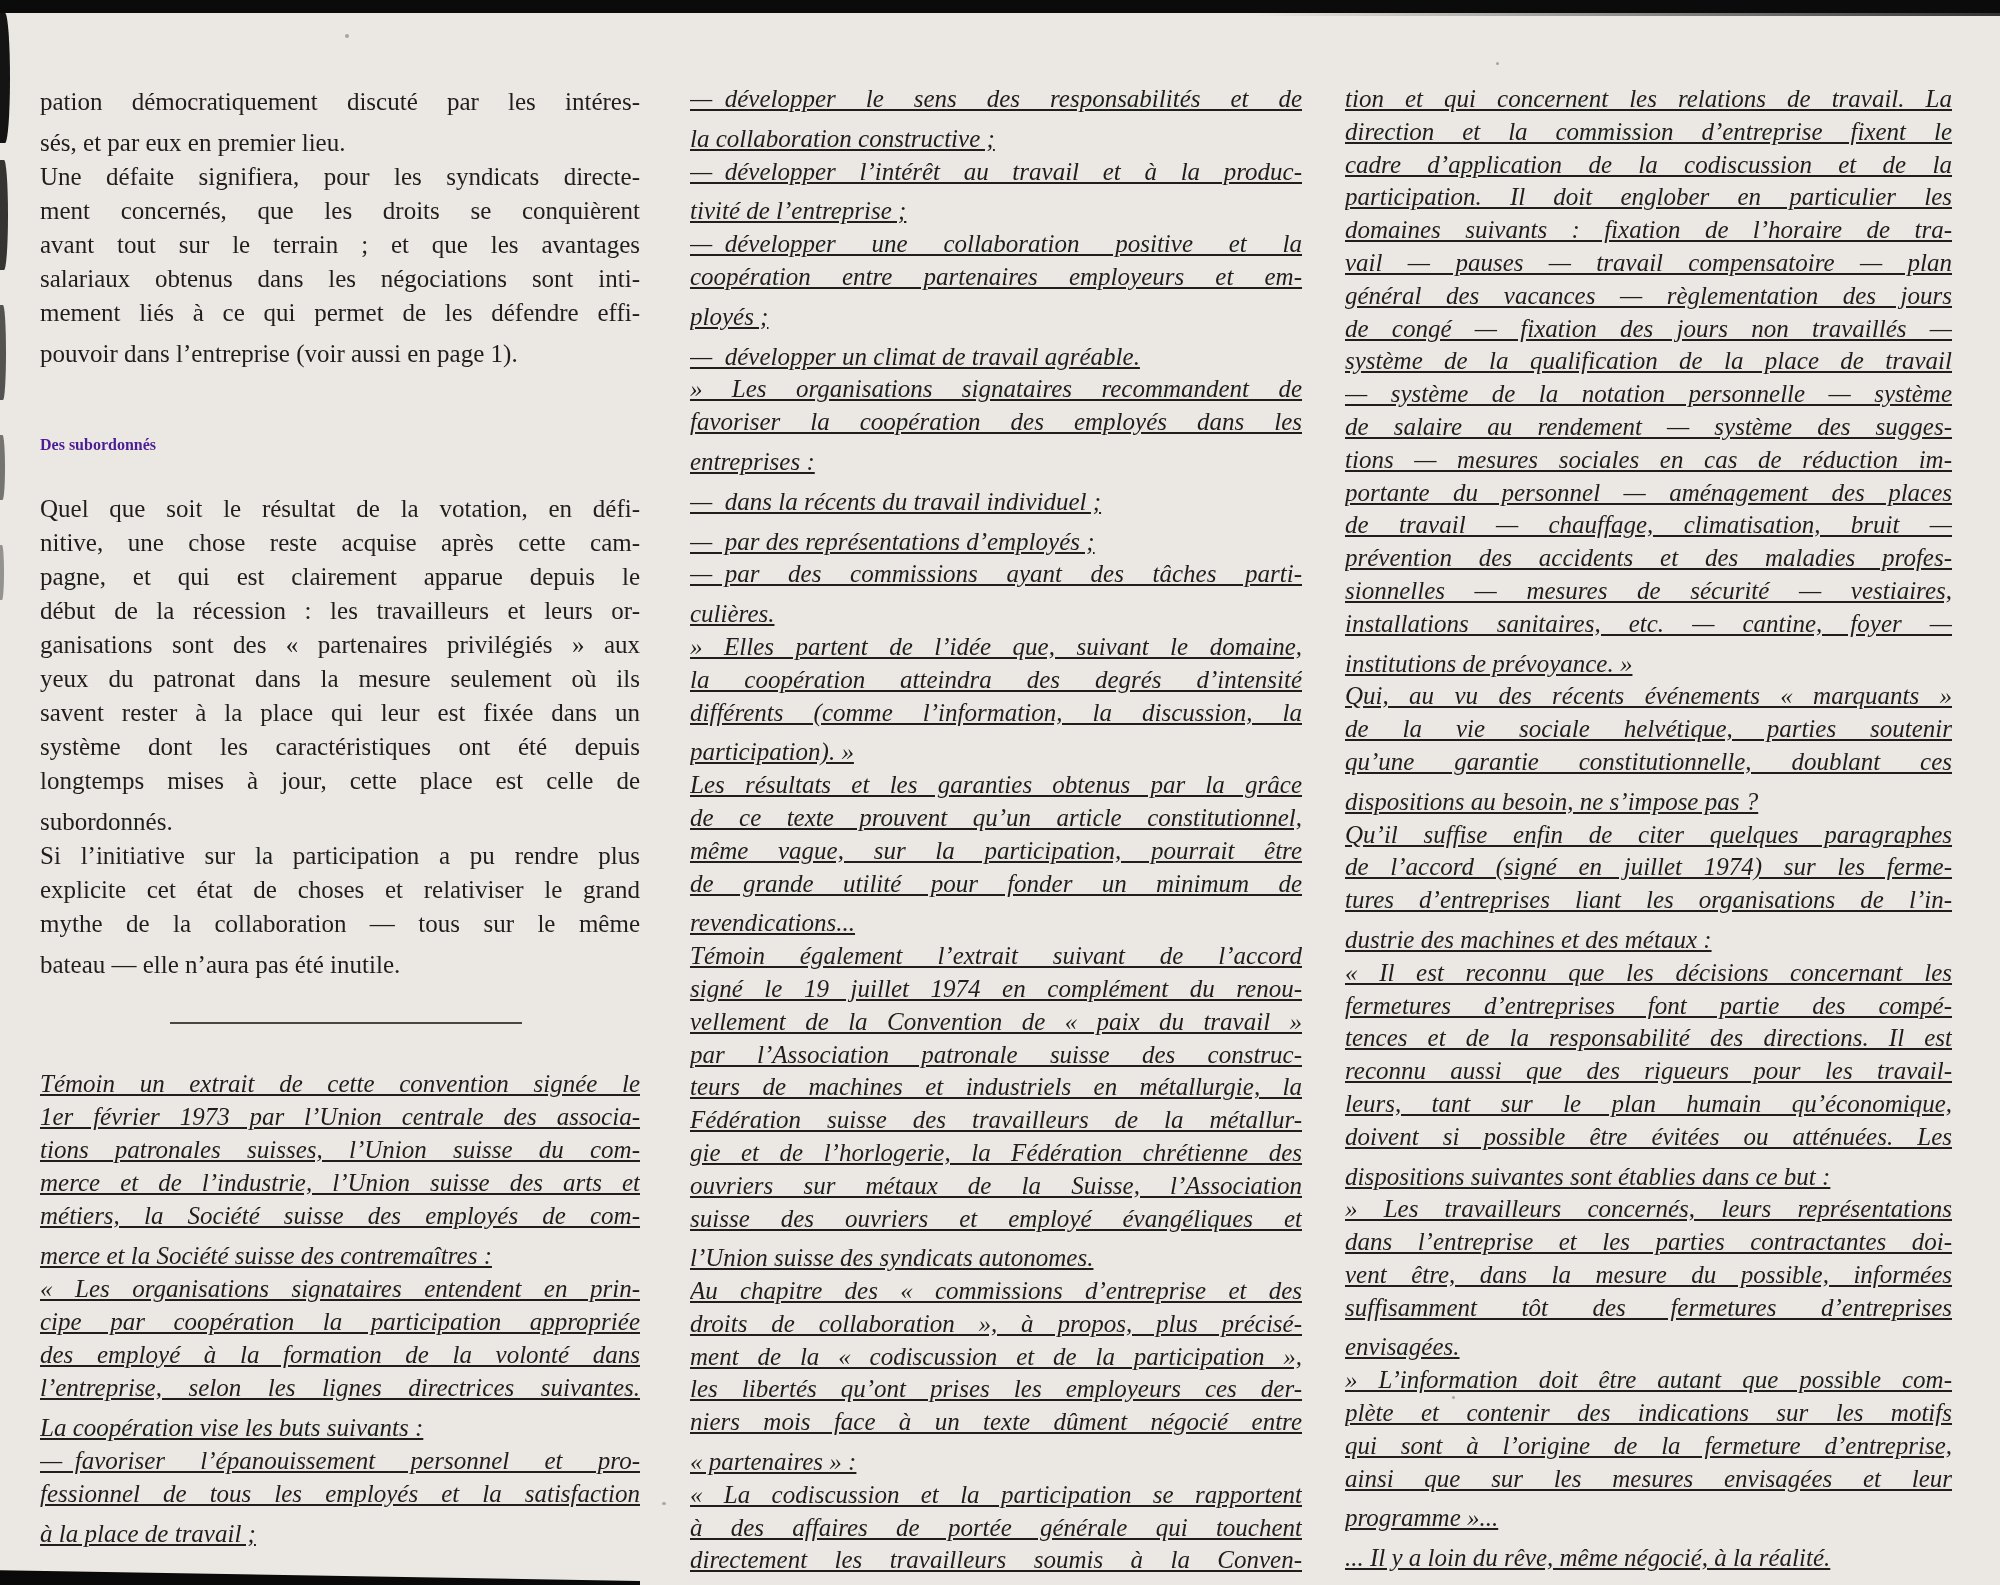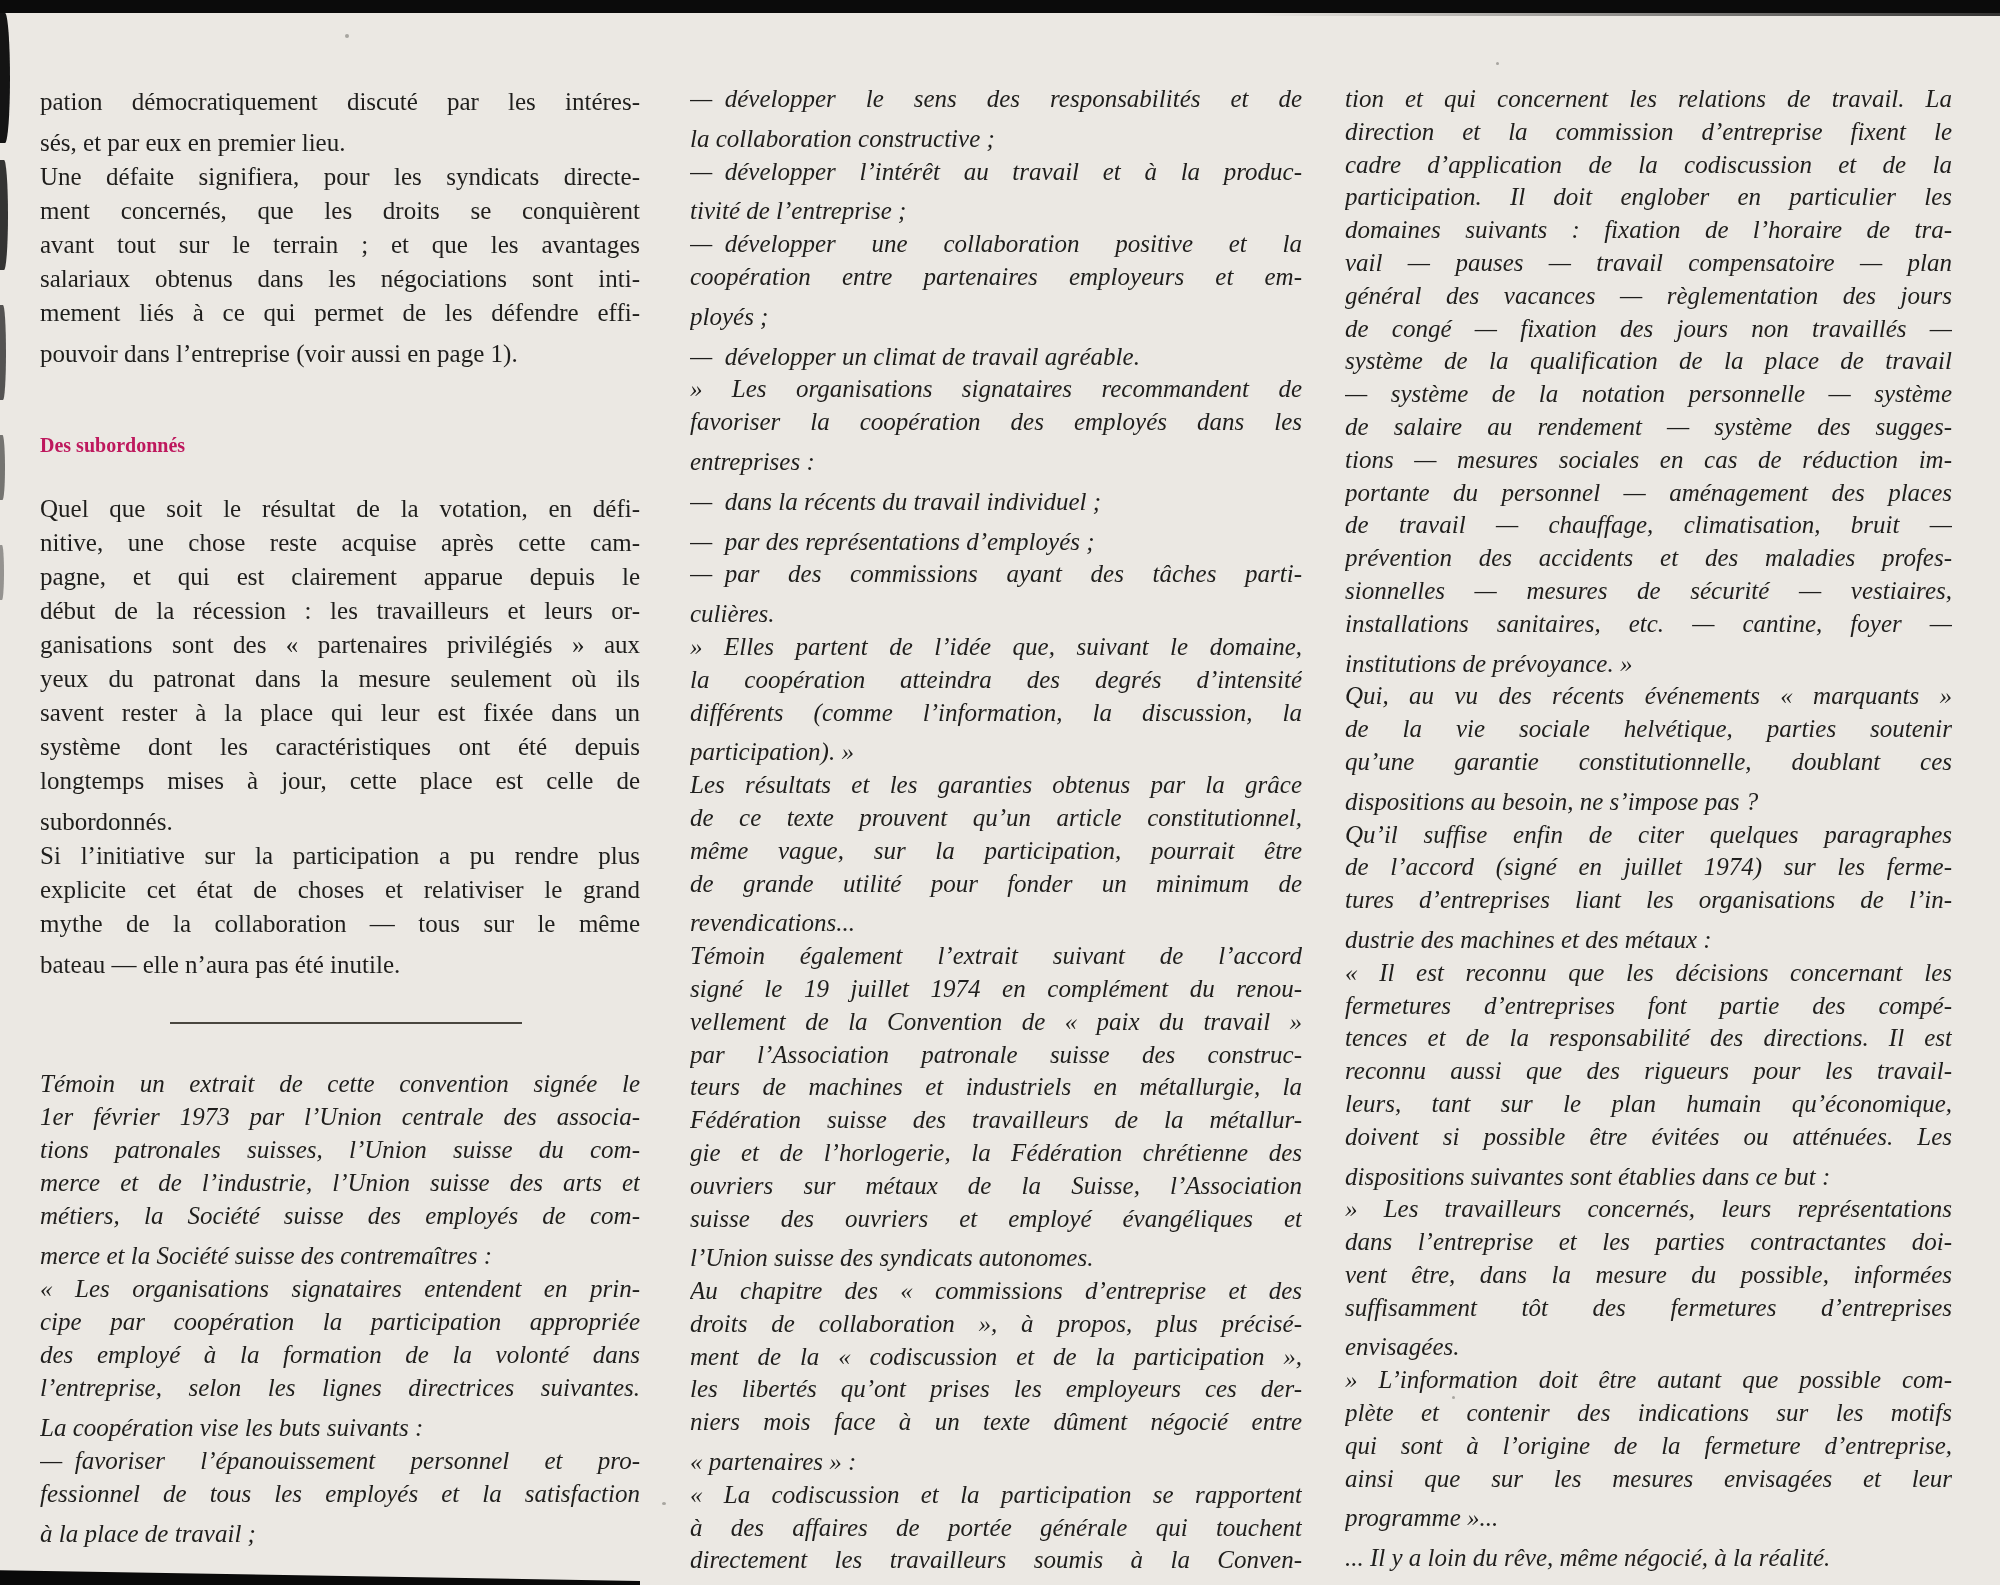--- a/index.html
+++ b/index.html
@@ -43,23 +43,23 @@
   .line {
     text-align: justify;
     text-align-last: justify;
     overflow: hidden;
   }
   .line.end { text-align-last: left; margin-top: 7px; }
 
   #col1 .block.roman .line { height: 34px; line-height: 34px; }
   #col1 .block.italic .line { height: 33px; line-height: 33px; }
   #col2 .line, #col3 .line { height: 32.8px; line-height: 32.8px; }
-  .block.italic { font-style: italic; }
-
-  .heading { height: 34px; line-height: 34px; font-weight: 700; font-size: 20px; color: #be185d; }
+  .block.italic { font-style: italic; text-decoration: underline; }
+
+  .heading { height: 34px; line-height: 34px; font-weight: 700; font-size: 16px; color: #4c1d95; }
 
   .gap.xl  { height: 57px; }
   .gap.md  { height: 30px; }
   .gap.lg  { height: 40px; }
   .gap.lg2 { height: 43px; }
 
   .rule { margin-left: 130px; width: 352px; height: 2px; background: #49463f; }
 </style>
 </head>
 <body>

